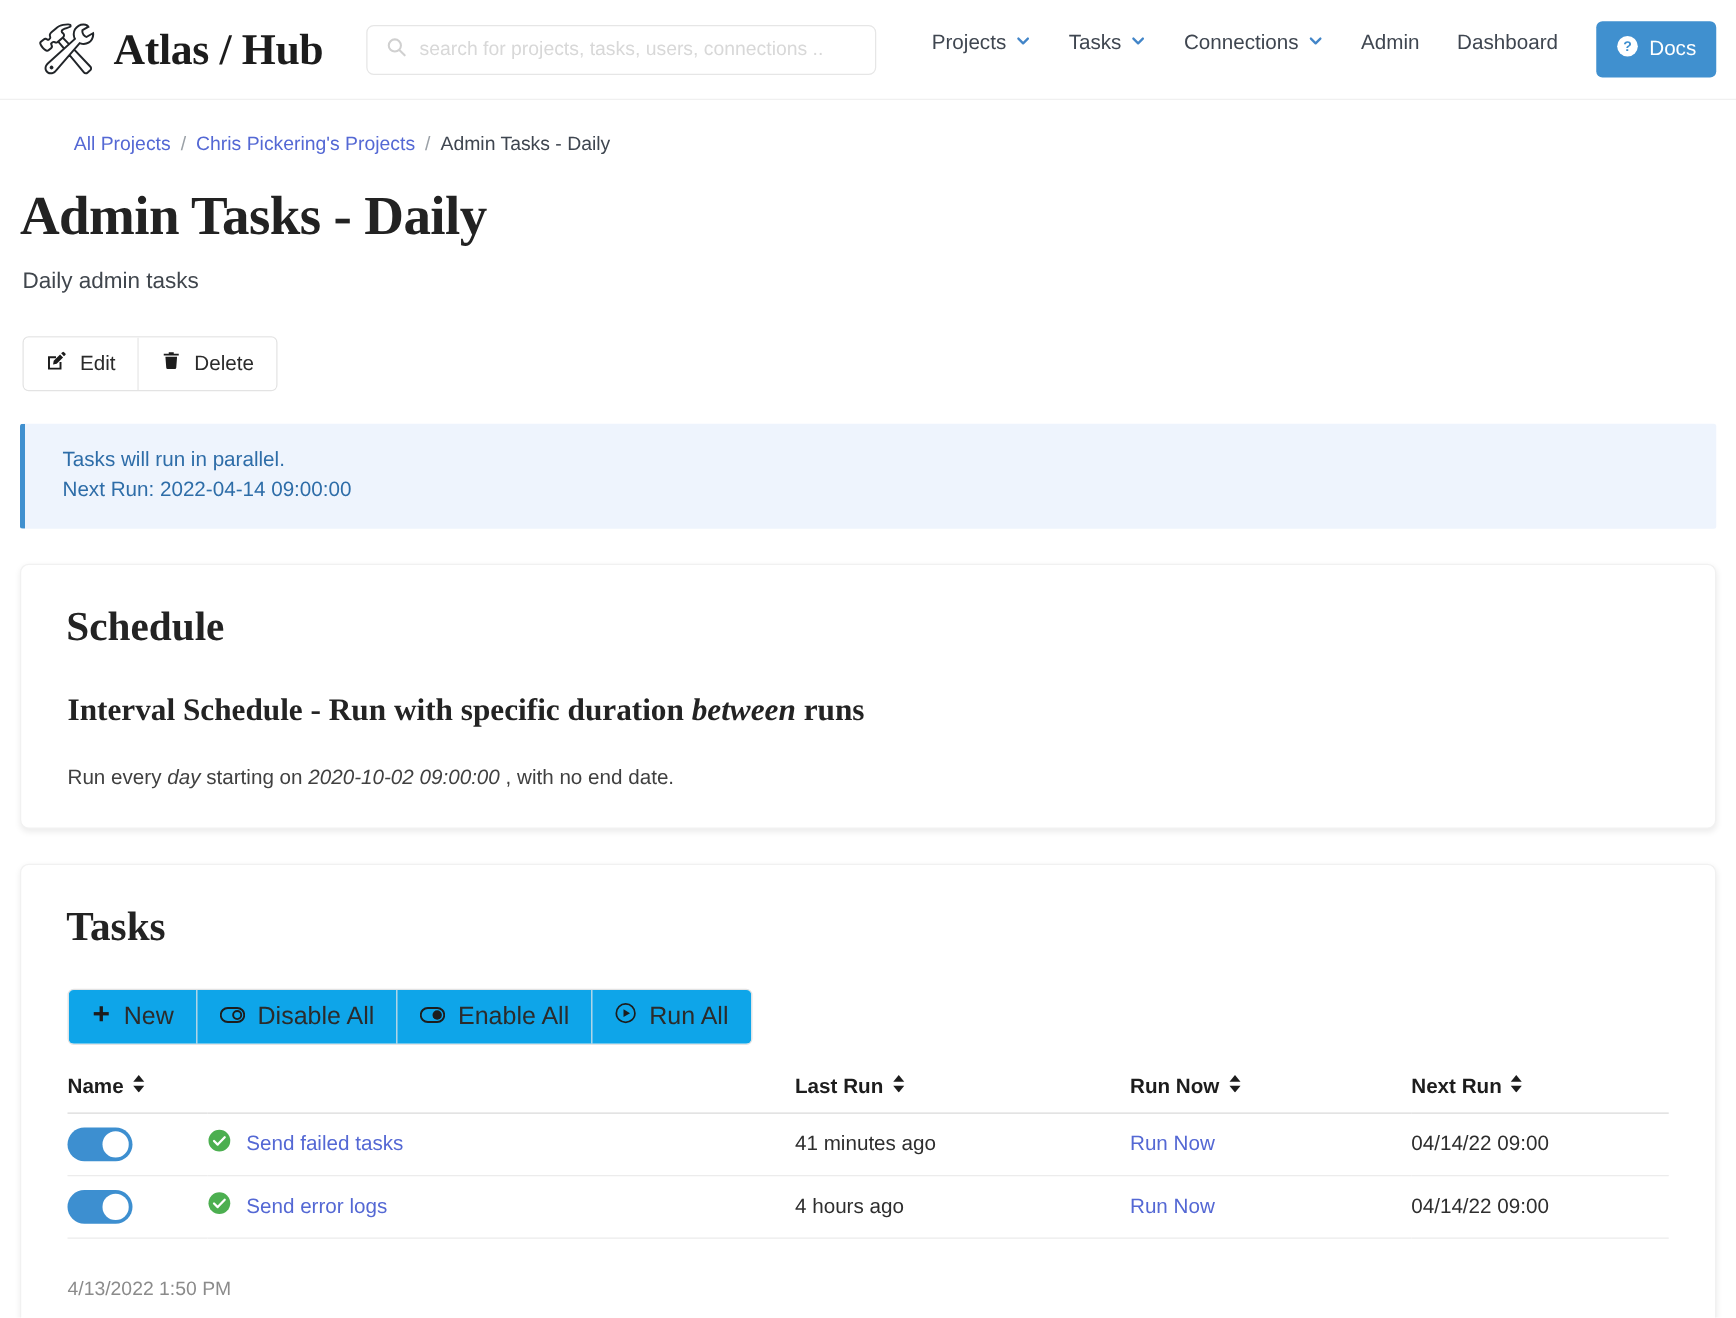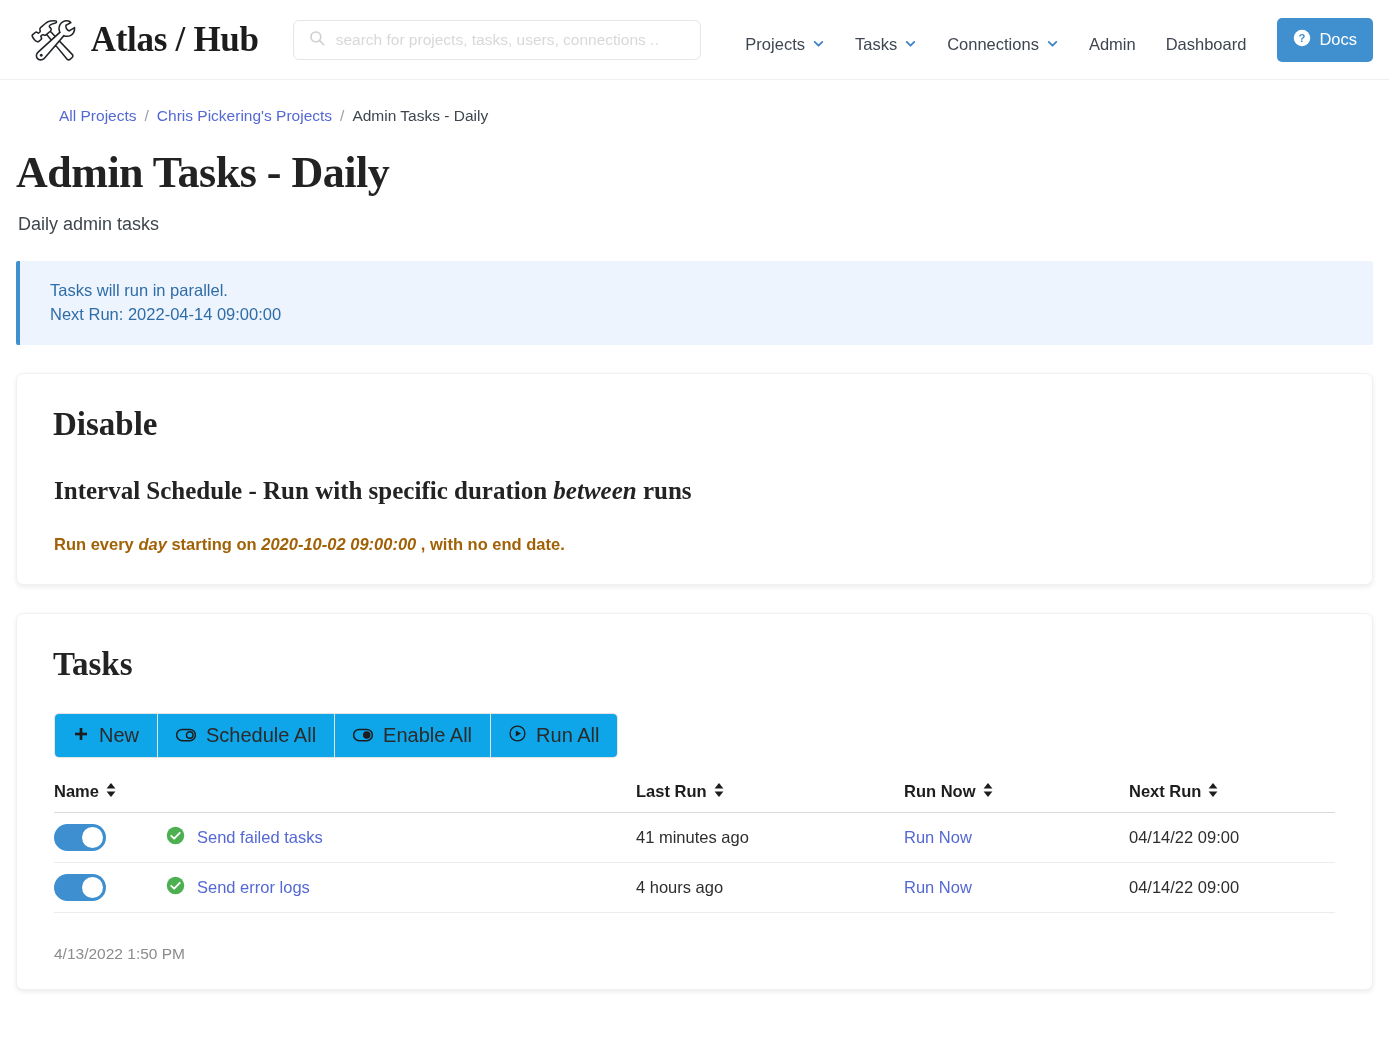--- a/index.html
+++ b/index.html
@@ -60,21 +60,21 @@
   .search-icon {
     position: absolute;
     left: 15px; top: 50%;
     transform: translateY(-50%);
     color: #d0d0d0;
     display: block;
   }
   .nav-links {
     margin-left: auto;
     display: flex;
-    align-items: flex-end;
+    align-items: flex-start;
     gap: 0px;
   }
   .nav-link {
     display: flex;
     align-items: center;
     gap: 7px;
     padding: 8px 15px;
     font-size: 16.5px;
     color: #3f4650;
     cursor: pointer;
@@ -179,22 +179,21 @@
     font-family: Liberation Serif, serif;
     font-weight: 700;
     font-size: 25px;
     margin: 34px 0 0 17px;
     color: #232323;
   }
   .sched-head em { font-style: italic; }
   .sched-body {
     font-size: 16.5px;
     margin: 30px 0 6px 17px;
-    color: #a16207;
-    font-weight: bold;
+    color: #404040;
   }
   .sched-body i { font-style: italic; }
 
   
   .tasks-toolbar {
     display: inline-flex;
     margin: 30px 0 0 17px;
     border-radius: 5px;
     border: 1px solid #e3e3e3;
     overflow: hidden;
@@ -348,29 +347,49 @@
     <a href="#">All Projects</a>
     <span class="crumb-sep">/</span>
     <a href="#">Chris Pickering's Projects</a>
     <span class="crumb-sep">/</span>
     <span class="crumb-current">Admin Tasks - Daily</span>
   </div>
 
   <h1 class="page-title">Admin Tasks - Daily</h1>
   <div class="page-sub">Daily admin tasks</div>
 
+  <div class="btn-group">
+    <button class="btn">
+      <span>
+        <svg width="17" height="17" viewBox="0 0 24 24" fill="#1d1d1d">
+          <path d="M2 7 h9 v2.2 H4.2 V20 H15 v-6.5 h2.2 V22 H2 Z"></path>
+          <path d="M21.6 3.9 20.1 2.4 a1.3 1.3 0 0 0-1.9 0 L16.8 3.8 l3.2 3.2 1.5-1.4 a1.1 1.1 0 0 0 .1-1.7 Z M15.6 5 8.4 12.2 7.7 16.3 11.8 15.6 19 8.4 Z"></path>
+        </svg>
+      </span>
+      <span>Edit</span>
+    </button>
+    <button class="btn">
+      <span>
+        <svg width="16" height="17" viewBox="0 0 24 24" fill="#1d1d1d">
+          <path d="M9 2 h6 v1.6 h6 v2.2 H3 V3.6 h6 Z"></path>
+          <path d="M5 7.4 h14 l-1 13.2 a1.6 1.6 0 0 1-1.6 1.4 H7.6 a1.6 1.6 0 0 1-1.6-1.4 Z"></path>
+        </svg>
+      </span>
+      <span>Delete</span>
+    </button>
+  </div>
 
   <div class="alert">
     <div>Tasks will run in parallel.</div>
     <div>Next Run: 2022-04-14 09:00:00</div>
   </div>
 
   
   <div class="card">
-    <div class="card-title">Disable</div>
+    <div class="card-title">Schedule</div>
     <div class="sched-head">
       <span>Interval Schedule - Run with specific duration </span><em>between</em><span> runs</span>
     </div>
     <div class="sched-body">
       <span>Run every </span><i>day</i><span> starting on </span><i>2020-10-02 09:00:00</i><span> , with no end date.</span>
     </div>
   </div>
 
   
   <div class="card">
@@ -386,21 +405,21 @@
         </span>
         <span>New</span>
       </button>
       <button class="btn">
         <span>
           <svg width="20" height="14" viewBox="0 0 32 20">
               <rect x="1" y="1" width="30" height="18" rx="9" fill="none" stroke="#1d1d1d" stroke-width="2.4"></rect>
               <circle cx="22" cy="10" r="5.2" fill="none" stroke="#1d1d1d" stroke-width="2.4"></circle>
             </svg>
         </span>
-        <span>Schedule All</span>
+        <span>Disable All</span>
       </button>
       <button class="btn">
         <span>
           <svg width="20" height="14" viewBox="0 0 32 20">
               <rect x="1" y="1" width="30" height="18" rx="9" fill="none" stroke="#1d1d1d" stroke-width="2.4"></rect>
               <circle cx="22" cy="10" r="6" fill="#1d1d1d"></circle>
             </svg>
         </span>
         <span>Enable All</span>
       </button>

